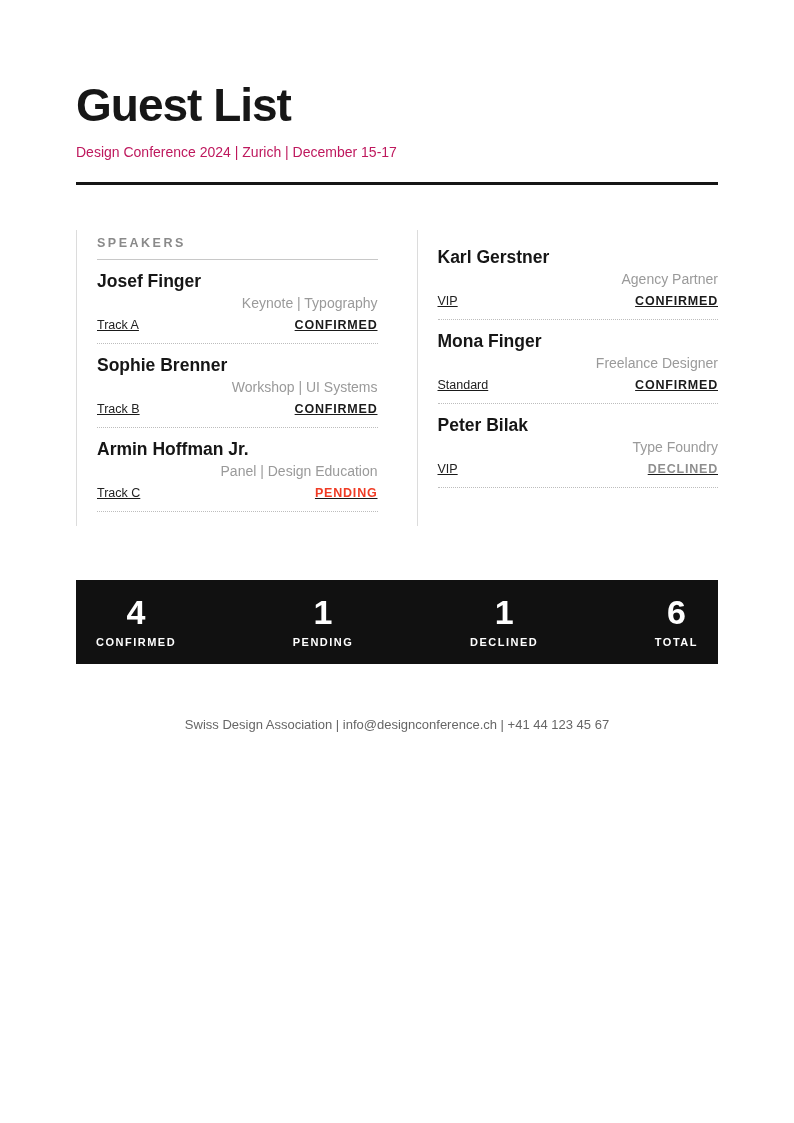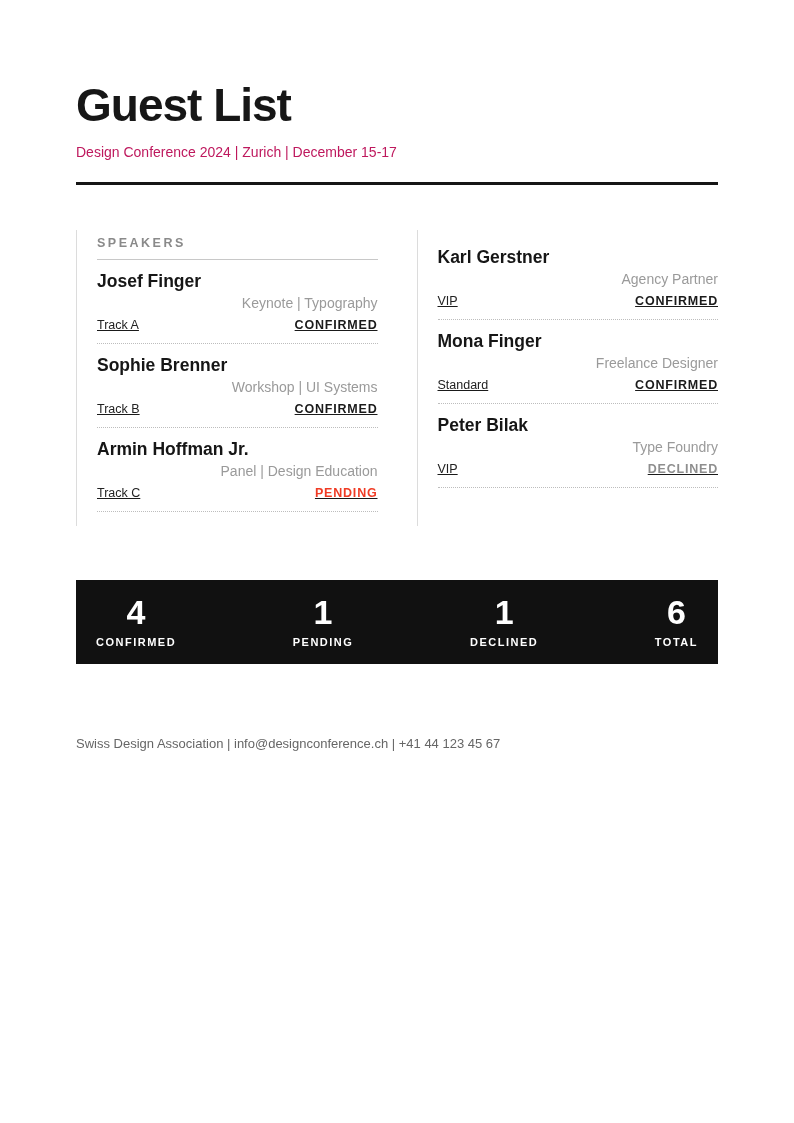--- a/index.html
+++ b/index.html
@@ -81,21 +81,22 @@
   .stat-value {
     font-size: 34px; font-weight: bold; color: #ffffff; line-height: 1;
   }
   .stat-label {
     margin-top: 7px;
     font-size: 11px; font-weight: bold; letter-spacing: 1.5px; color: #ffffff;
   }
 
   
   .footer {
-    margin-top: 72px;
+    margin-top: 53px;
+    text-align: center;
     font-size: 13px; color: #666666; line-height: 16px;
   }
 </style>
 </head>
 <body>
 
 <div class="page">
 
   <header>
     <h1 class="title">Guest List</h1>

